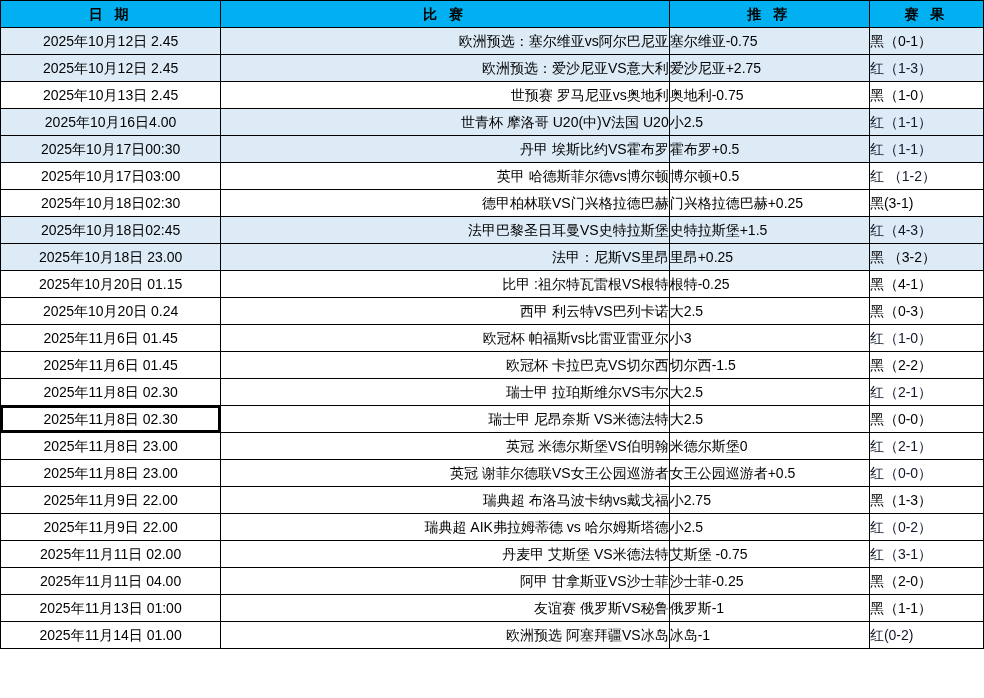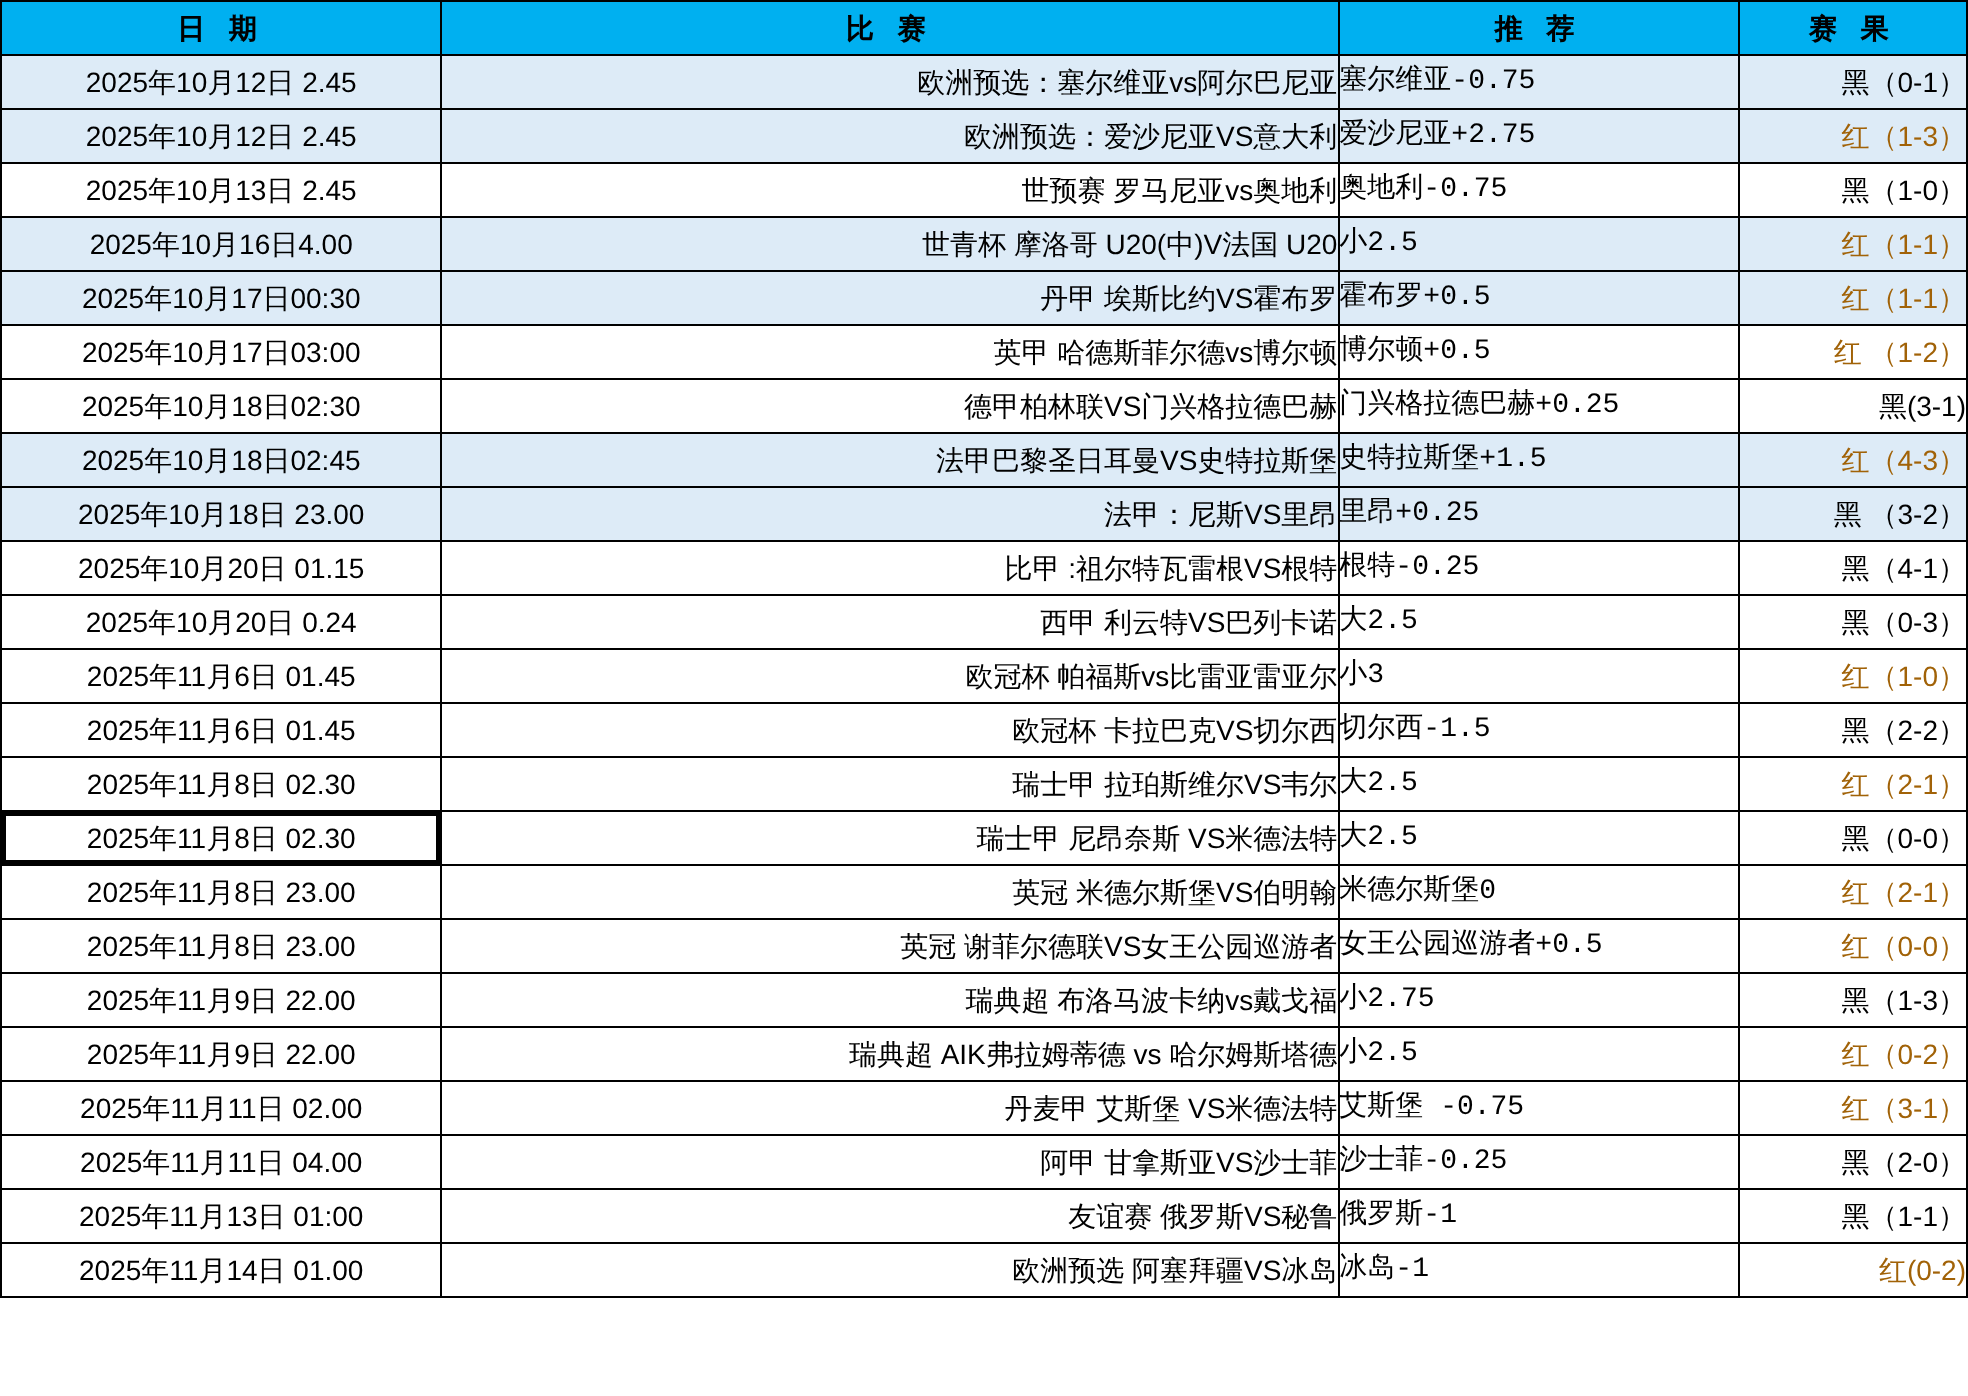--- a/index.html
+++ b/index.html
@@ -37,27 +37,27 @@
     letter-spacing: 4px;
     height: 30px;
   }
   col.c-date { width: 220px; }
   col.c-match { width: 448px; }
   col.c-pick  { width: 200px; }
   col.c-result{ width: 114px; }
 
   td.date   { text-align: center; padding: 0 4px; }
   td.match  { text-align: right; padding: 0 6px; }
-  td.pick   { text-align: left; padding: 0 6px; font-family: Liberation Mono, monospace; }
-  td.result { text-align: right; padding: 0 4px; margin-top: 32px; }
+  td.pick   { text-align: left; padding: 0 6px; }
+  td.result { text-align: left; padding: 0 4px; margin-top: 32px; }
 
   tr.alt td { background: #ddebf7; }
   tr.plain td { background: #ffffff; }
 
-  td.res-red { color: #a16207; }
+  td.res-red { color: #0f172a; }
   td.res-black { color: #000000; }
 
   td.sel {
     box-shadow: inset 0 0 0 2px #000000;
   }
 </style>
 </head>
 <body>
 
 <table class="sheet">

